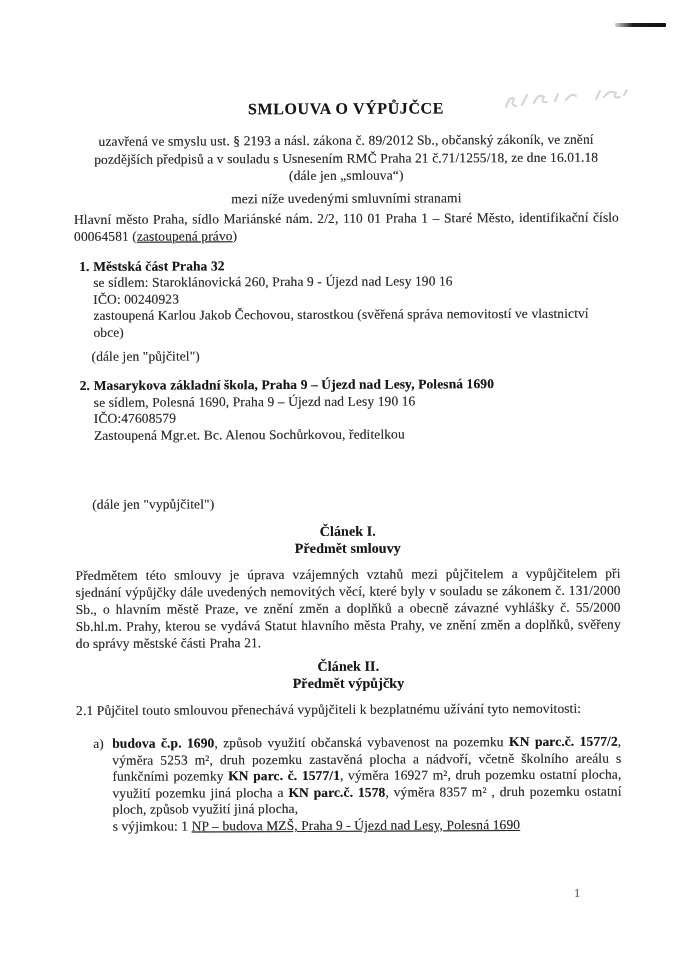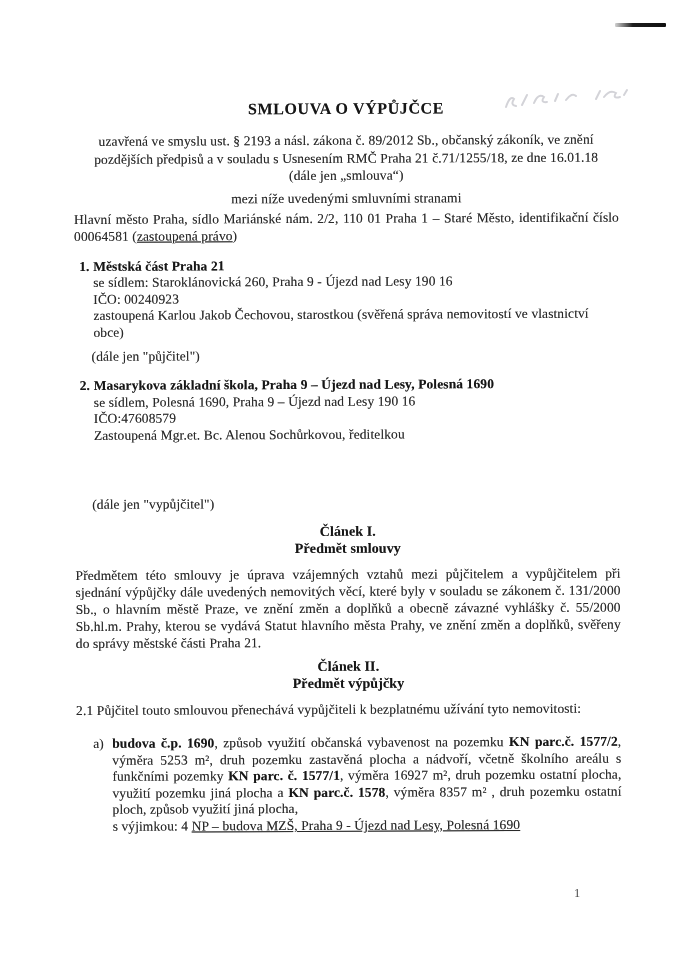--- a/index.html
+++ b/index.html
@@ -146,21 +146,21 @@
 
   <div class="preamble">uzavřená ve smyslu ust. § 2193 a násl. zákona č. 89/2012 Sb., občanský zákoník, ve znění pozdějších předpisů a v souladu s Usnesením RMČ Praha 21 č.71/1255/18, ze dne 16.01.18 (dále jen „smlouva“)</div>
 
   <div class="between">mezi níže uvedenými smluvními stranami</div>
 
   <div class="owner-par"><span>Hlavní město Praha, sídlo Mariánské nám. 2/2, 110 01 Praha 1 – Staré Město, identifikační číslo 00064581 (</span><span style="text-decoration: underline;">zastoupená právo</span><span>)</span></div>
 
   <div class="party">
     <div class="party-head">
       <span class="party-number">1.</span>
-      <span class="party-name">Městská část Praha 21</span>
+      <span class="party-name">Městská část Praha 32</span>
     </div>
     <div class="party-lines">
       <div>se sídlem: Staroklánovická 260, Praha 9 - Újezd nad Lesy 190 16</div>
       <div>IČO: 00240923</div>
       <div>zastoupená Karlou Jakob Čechovou, starostkou (svěřená správa nemovitostí ve vlastnictví obce)</div>
     </div>
   </div>
 
   <div class="party-alias">(dále jen "půjčitel")</div>
 
@@ -188,18 +188,18 @@
   <div class="art-head second">
     <div>Článek II.</div>
     <div>Předmět výpůjčky</div>
   </div>
 
   <div class="clause">2.1 Půjčitel touto smlouvou přenechává vypůjčiteli k bezplatnému užívání tyto nemovitosti:</div>
 
   <div class="item-a">
     <span class="item-a-label">a)</span>
     <span><span style="font-weight: bold; color: rgb(22, 22, 22);">budova č.p. 1690</span><span>, způsob využití občanská vybavenost na pozemku </span><span style="font-weight: bold; color: rgb(22, 22, 22);">KN parc.č. 1577/2</span><span>, výměra 5253 m², druh pozemku zastavěná plocha a nádvoří, včetně školního areálu s funkčními pozemky </span><span style="font-weight: bold; color: rgb(22, 22, 22);">KN parc. č. 1577/1</span><span>, výměra 16927 m², druh pozemku ostatní plocha, využití pozemku jiná plocha a </span><span style="font-weight: bold; color: rgb(22, 22, 22);">KN parc.č. 1578</span><span>, výměra 8357 m² , druh pozemku ostatní ploch, způsob využití jiná plocha,</span></span>
-    <div class="exception-line"><span>s výjimkou: 4 </span><span style="text-decoration: underline;">NP – budova MZŠ, Praha 9 - Újezd nad Lesy, Polesná 1690</span></div>
+    <div class="exception-line"><span>s výjimkou: 1 </span><span style="text-decoration: underline;">NP – budova MZŠ, Praha 9 - Újezd nad Lesy, Polesná 1690</span></div>
   </div>
 
 </div>
 
 <div class="page-number">1</div>
 
 </body></html>

